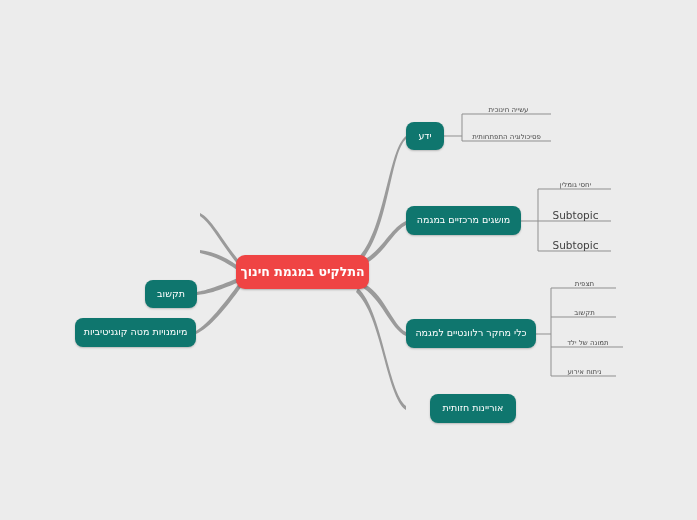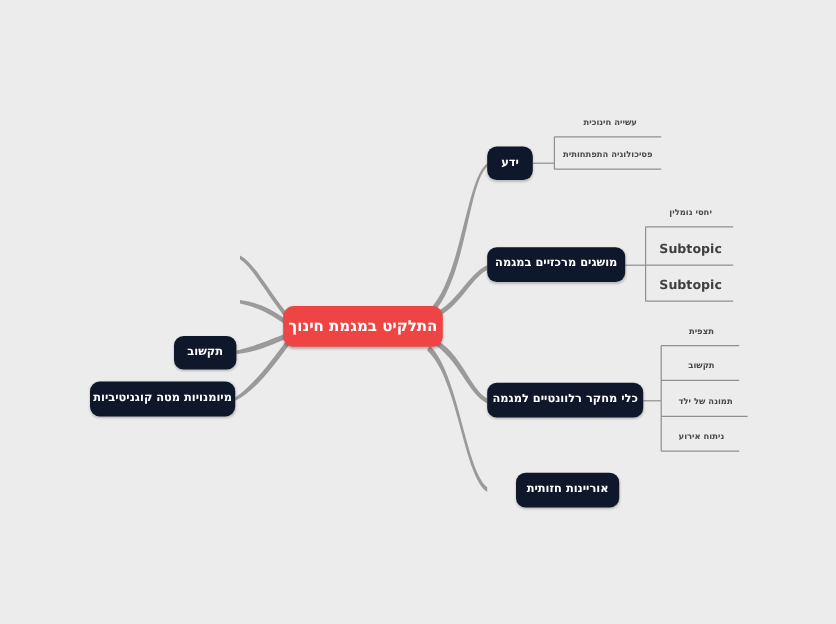--- a/index.html
+++ b/index.html
@@ -36,37 +36,36 @@
   }
   .root-node {
     background: #ef4444;
     color: #ffffff;
     font-size: 12.5px;
     font-weight: bold;
     border-radius: 9px;
     box-shadow: 0 1px 2px rgba(0,0,0,0.25);
   }
   .branch-node {
-    background: #0f172a;
+    background: #0f766e;
     color: #ffffff;
     font-size: 9.5px;
-    font-weight: bold;
+    font-weight: normal;
     box-shadow: 0 1px 2px rgba(0,0,0,0.22);
   }
   .leaf-node {
     position: absolute;
     box-sizing: border-box;
     color: #4a4a4a;
     direction: rtl;
     white-space: nowrap;
     display: flex;
-    align-items: flex-start;
+    align-items: flex-end;
     justify-content: center;
     text-align: center;
-    font-weight: bold;
   }
   .leaf-small {
     font-size: 7px;
   }
   .leaf-large {
     font-size: 10.5px;
     color: #3f3f3f;
     direction: ltr;
   }
 </style>

